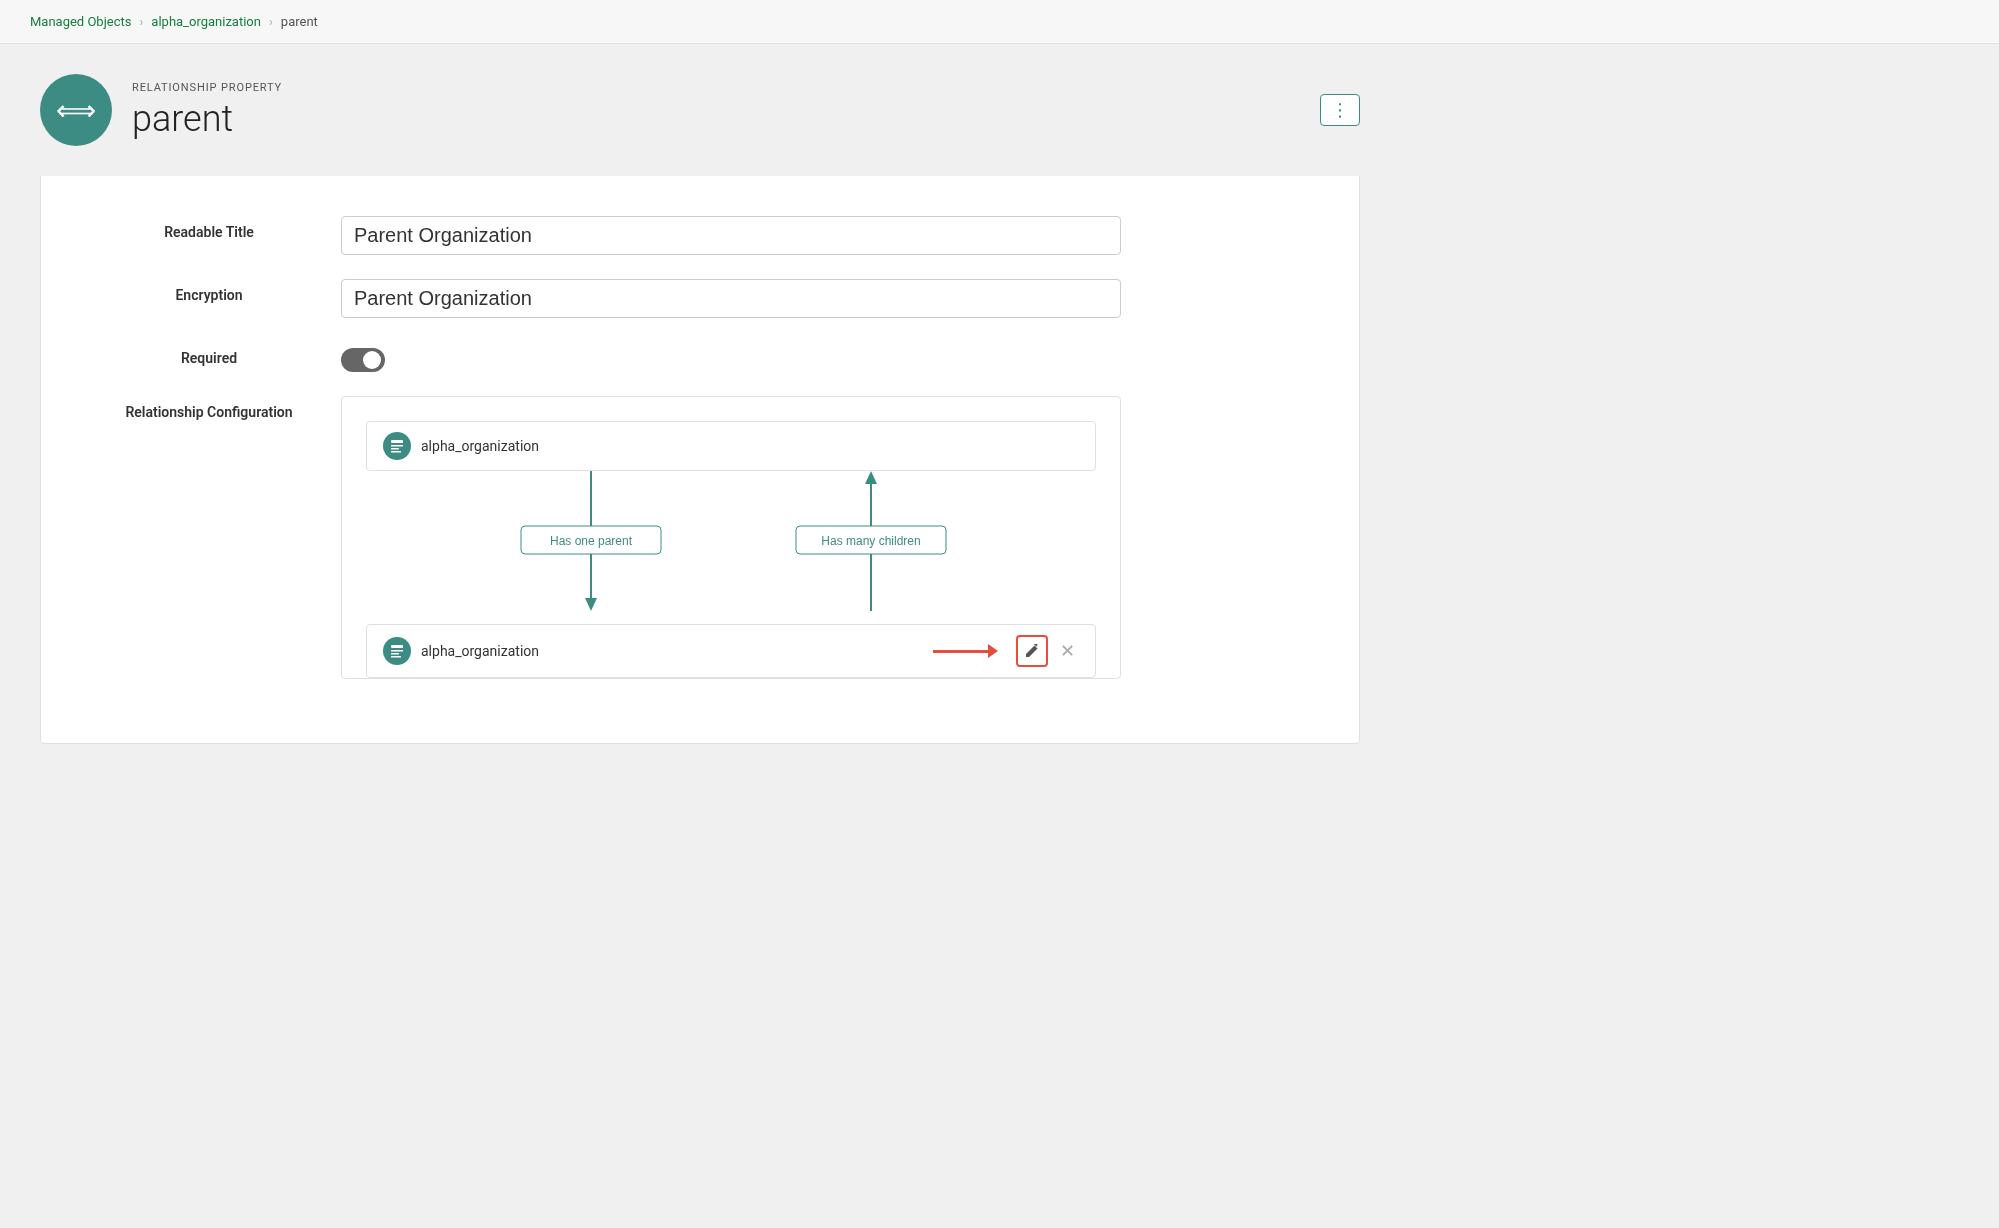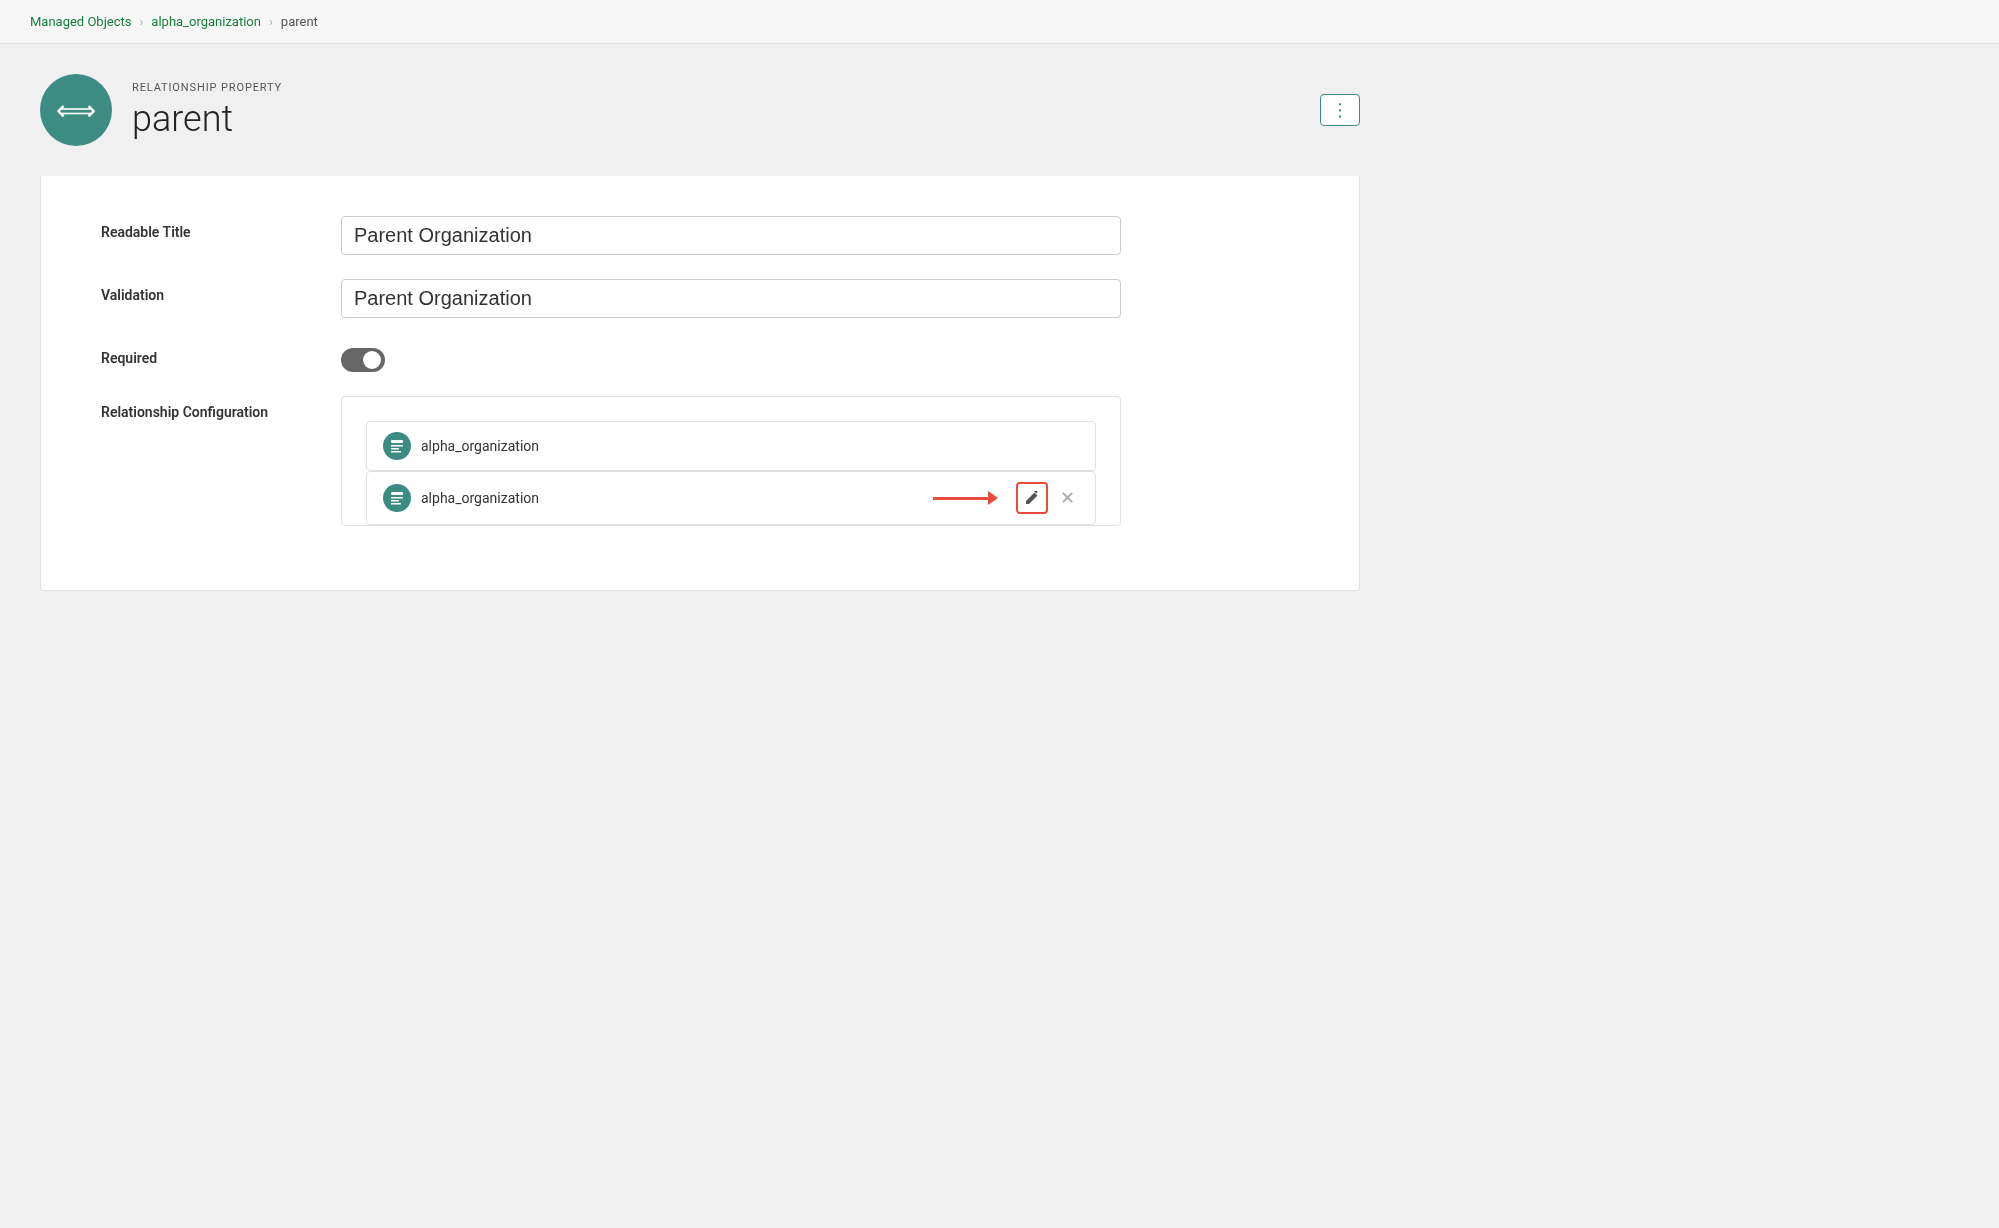--- a/index.html
+++ b/index.html
@@ -118,21 +118,21 @@
       display: flex;
       align-items: flex-start;
       margin-bottom: 24px;
     }
     .form-label {
       width: 240px;
       font-weight: 600;
       font-size: 14px;
       color: #333;
       padding-top: 8px;
-      text-align: left;
+      text-align: center;
       padding-right: 24px;
       flex-shrink: 0;
     }
     .form-control-wrap {
       flex: 1;
     }
     .form-input {
       width: 100%;
       max-width: 780px;
       padding: 7px 12px;
@@ -302,21 +302,21 @@
   <div class="content-panel">
 
     <div class="form-row">
       <div class="form-label">Readable Title</div>
       <div class="form-control-wrap">
         <input class="form-input" type="text" value="Parent Organization" style="">
       </div>
     </div>
 
     <div class="form-row">
-      <div class="form-label">Validation</div>
+      <div class="form-label">Encryption</div>
       <div class="form-control-wrap">
         <input class="form-input" type="text" value="Parent Organization" style="">
       </div>
     </div>
 
     <div class="form-row">
       <div class="form-label">Required</div>
       <div class="form-control-wrap">
         <div class="toggle-wrapper">
           <label class="toggle">
@@ -337,20 +337,42 @@
               <svg width="16" height="16" viewBox="0 0 16 16" fill="white">
                 <rect x="2" y="2" width="12" height="3" rx="1"></rect>
                 <rect x="2" y="7" width="12" height="1.5" rx="0.5"></rect>
                 <rect x="2" y="10" width="8" height="1.5" rx="0.5"></rect>
                 <rect x="2" y="13" width="10" height="1.5" rx="0.5"></rect>
               </svg>
             </div>
             <span>alpha_organization</span>
           </div>
 
+          <div class="diagram-svg-container">
+            <svg width="100%" height="150" viewBox="0 0 700 150" preserveAspectRatio="xMidYMid meet">
+
+              <line x1="210" y1="0" x2="210" y2="55" stroke="#3d8c84" stroke-width="2"></line>
+
+              <rect x="140" y="55" width="140" height="28" rx="4" fill="white" stroke="#3d8c84" stroke-width="1"></rect>
+              <text x="210" y="74" text-anchor="middle" fill="#3d8c84" font-size="12" font-family="-apple-system, sans-serif">Has one parent</text>
+
+              <line x1="210" y1="83" x2="210" y2="130" stroke="#3d8c84" stroke-width="2"></line>
+
+              <polygon points="210,140 204,127 216,127" fill="#3d8c84"></polygon>
+
+              <line x1="490" y1="140" x2="490" y2="83" stroke="#3d8c84" stroke-width="2"></line>
+
+              <rect x="415" y="55" width="150" height="28" rx="4" fill="white" stroke="#3d8c84" stroke-width="1"></rect>
+              <text x="490" y="74" text-anchor="middle" fill="#3d8c84" font-size="12" font-family="-apple-system, sans-serif">Has many children</text>
+
+              <line x1="490" y1="55" x2="490" y2="8" stroke="#3d8c84" stroke-width="2"></line>
+
+              <polygon points="490,0 484,13 496,13" fill="#3d8c84"></polygon>
+            </svg>
+          </div>
 
           <div class="bottom-node-row">
             <div class="org-node-icon">
               <svg width="16" height="16" viewBox="0 0 16 16" fill="white">
                 <rect x="2" y="2" width="12" height="3" rx="1"></rect>
                 <rect x="2" y="7" width="12" height="1.5" rx="0.5"></rect>
                 <rect x="2" y="10" width="8" height="1.5" rx="0.5"></rect>
                 <rect x="2" y="13" width="10" height="1.5" rx="0.5"></rect>
               </svg>
             </div>

